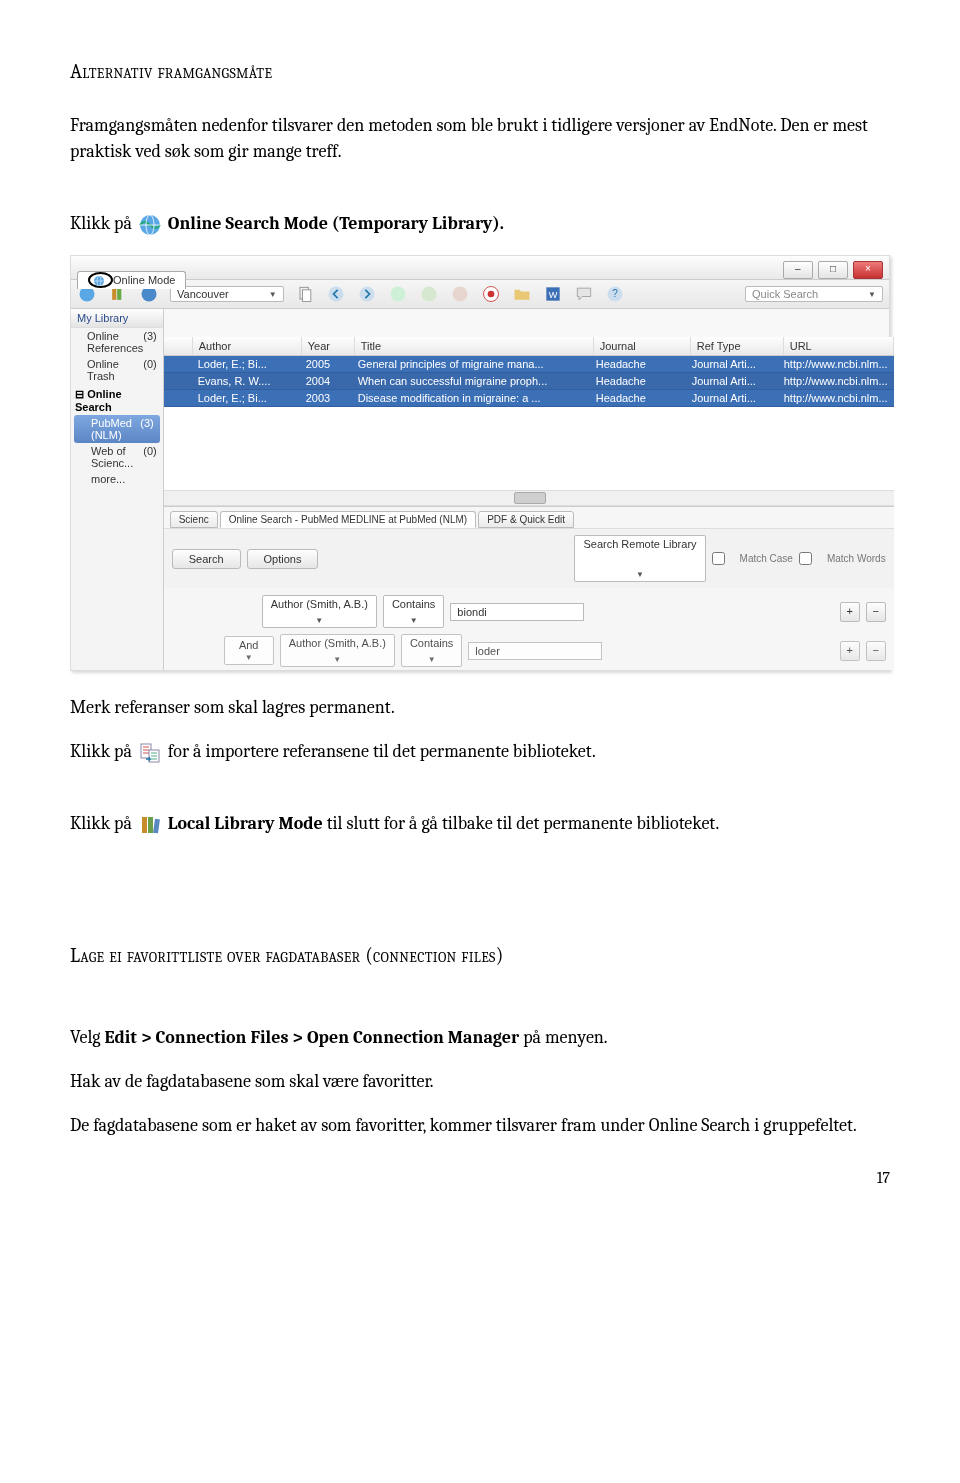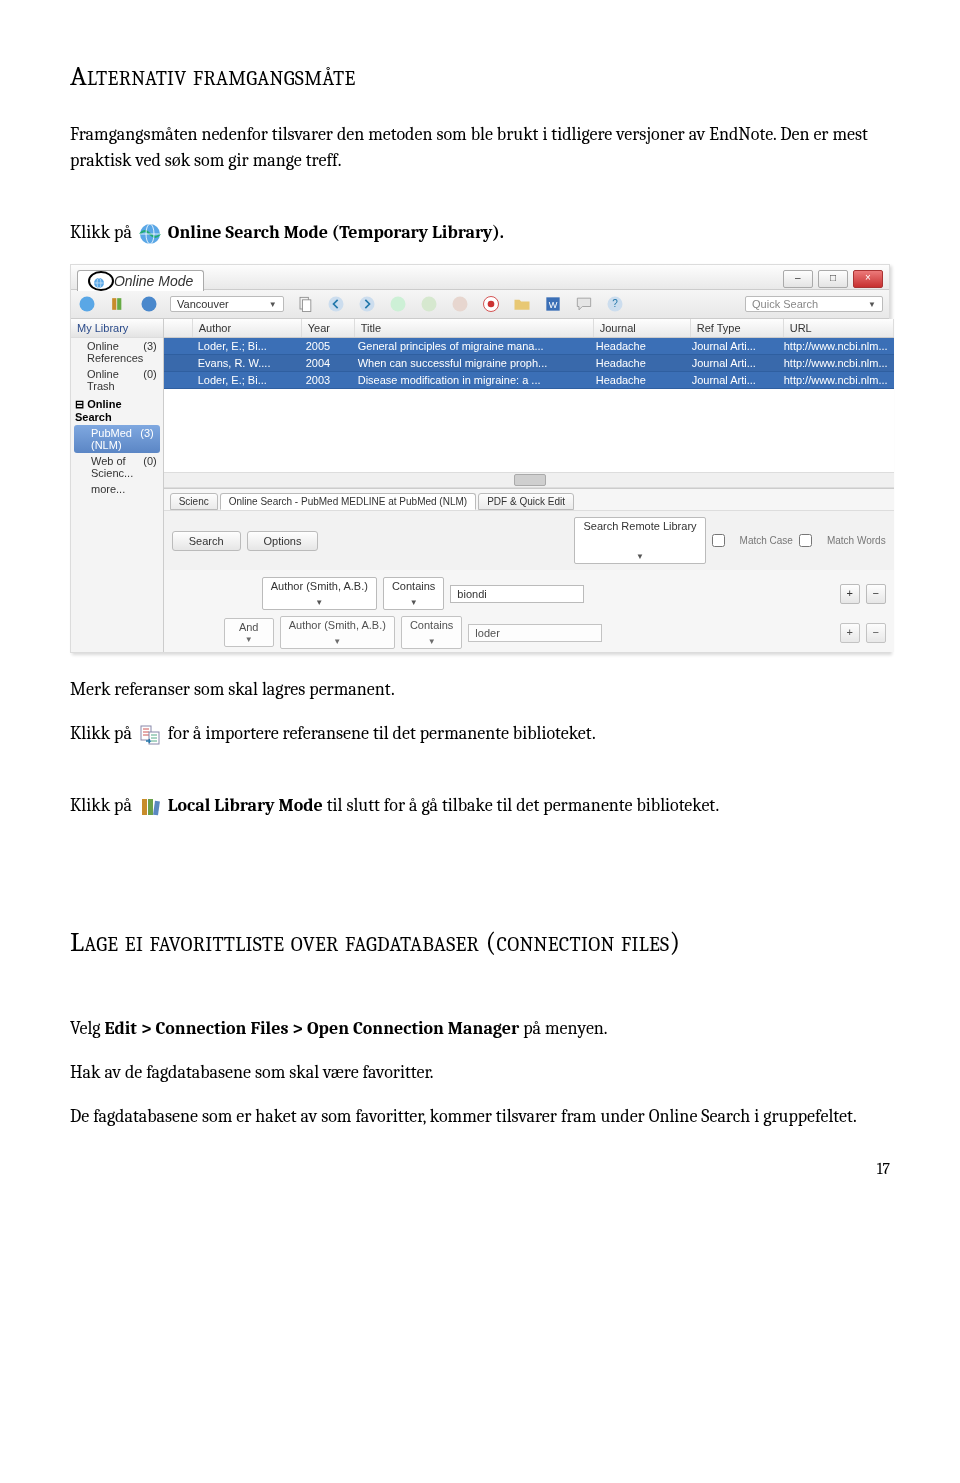--- a/index.html
+++ b/index.html
@@ -7,21 +7,21 @@
     font-family: Cambria, Georgia, serif;
     background: #fff;
     color: #000;
     width: 960px;
   }
   .page {
     padding: 60px 70px 40px 70px;
   }
   h2.section-heading {
     font-variant: small-caps;
-    font-size: 28px;
+    font-size: 20px;
     font-weight: normal;
     margin: 0 0 30px 0;
     letter-spacing: 0.3px;
   }
   p {
     font-size: 18px;
     line-height: 1.45;
     margin: 0 0 18px 0;
   }
   .inline-icon {
@@ -49,24 +49,23 @@
     border-bottom: 1px solid #ccc;
     padding: 3px 6px 0 6px;
   }
   .tab {
     display: inline-block;
     border: 1px solid #aaa;
     border-bottom: none;
     border-radius: 3px 3px 0 0;
     background: #fff;
     padding: 2px 10px;
-    font-size: 14px;
+    font-size: 11px;
     position: relative;
-    top: 2px;
-    font-style: italic;
+    top: 12px;
   }
   .circled {
     border: 2px solid #000;
     border-radius: 50%;
     padding: 0px 3px;
   }
   .tab .smallglobe { width: 12px; height: 12px; vertical-align: middle; }
   .windowbtns {
     float: right;
     margin-top: 2px;
@@ -155,20 +154,21 @@
   }
   .sb-sub.sel {
     background: linear-gradient(#7fa8e0,#5b86c5);
     color: #fff;
     border-radius: 3px;
     margin: 0 3px;
     padding-left: 17px;
   }
   .content {
     flex: 1;
+    margin-top: 28px;
   }
   .gridhead {
     display: flex;
     background: linear-gradient(#fefefe,#e9e9e9);
     border-bottom: 1px solid #ccc;
     font-size: 11px;
   }
   .gridhead > div {
     padding: 3px 6px;
     border-right: 1px solid #ddd;

